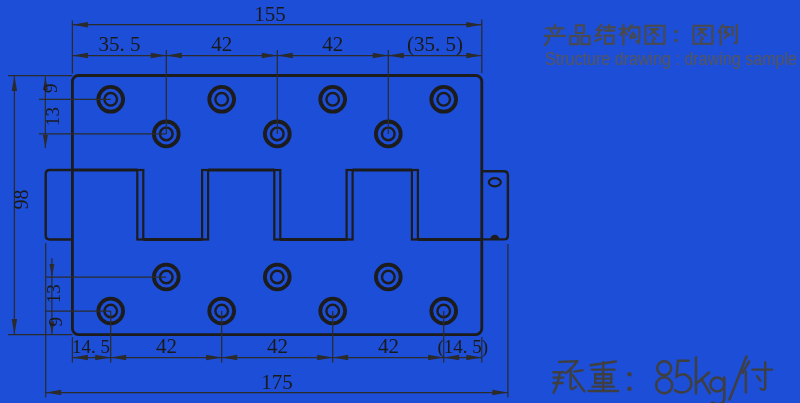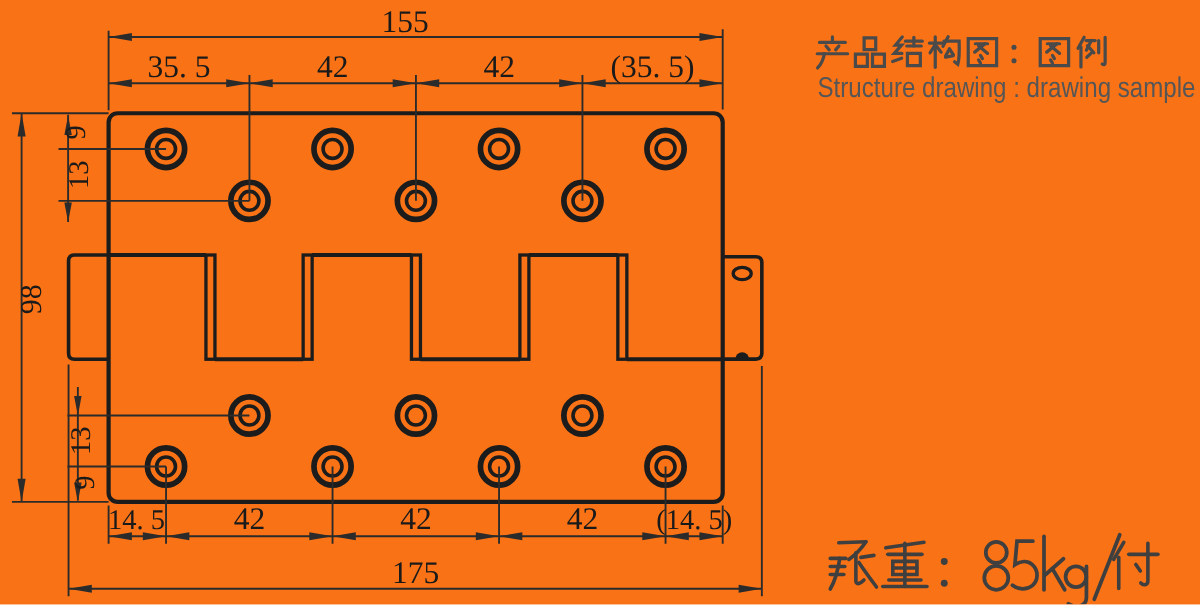--- a/index.html
+++ b/index.html
@@ -1,16 +1,16 @@
 <!DOCTYPE html>
 <html><head>
 <meta charset="utf-8">
 <style>
 html,body{margin:0;padding:0;background:#ffffff;}
-#canvas{position:relative;width:800px;height:403px;background:#f97316;overflow:hidden;}
+#canvas{position:relative;width:800px;height:403px;background:#1d4ed8;overflow:hidden;}
 svg{filter:blur(0.38px);}
 </style>
 </head>
 <body>
 <div id="canvas">
 <svg width="800" height="403" viewBox="0 0 800 403">
 <rect x="72.4" y="75.5" width="409.4" height="259.1" rx="6" ry="6" fill="none" stroke="#1c1c1c" stroke-width="2.8"></rect>
 <path d="M72.4,170.0 H49.7 Q45.7,170.0 45.7,174.0 V235.5 Q45.7,239.5 49.7,239.5 H72.4" fill="none" stroke="#1c1c1c" stroke-width="2.4"></path>
 <path d="M481.8,171.2 H503.9 Q507.9,171.2 507.9,175.2 V235.4 Q507.9,239.4 503.9,239.4 H481.8" fill="none" stroke="#1c1c1c" stroke-width="2.4"></path>
 <ellipse cx="494.8" cy="182.3" rx="6.0" ry="4.1" fill="none" stroke="#1c1c1c" stroke-width="2.2"></ellipse>

